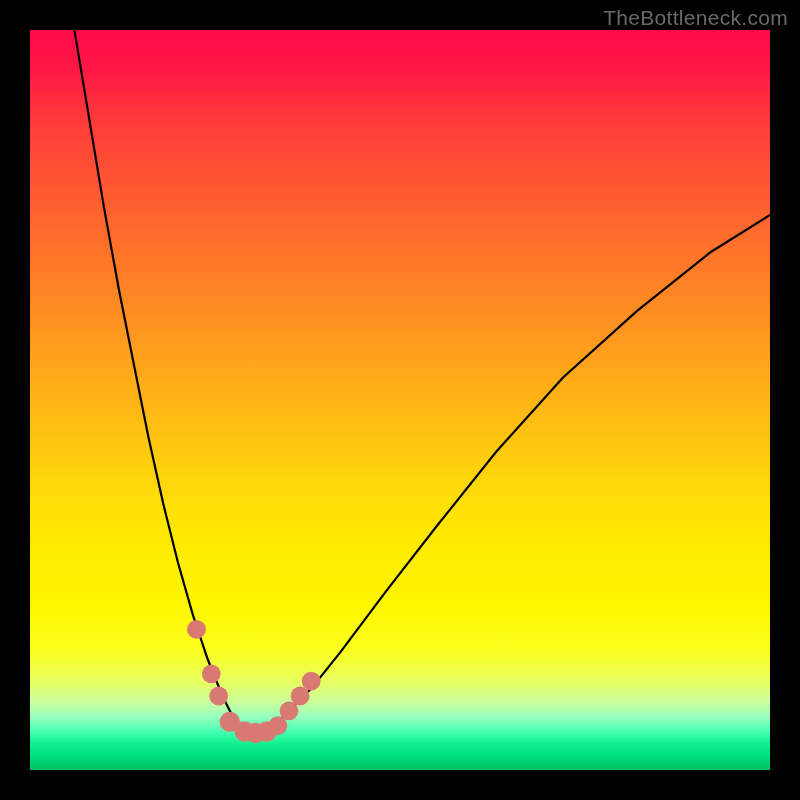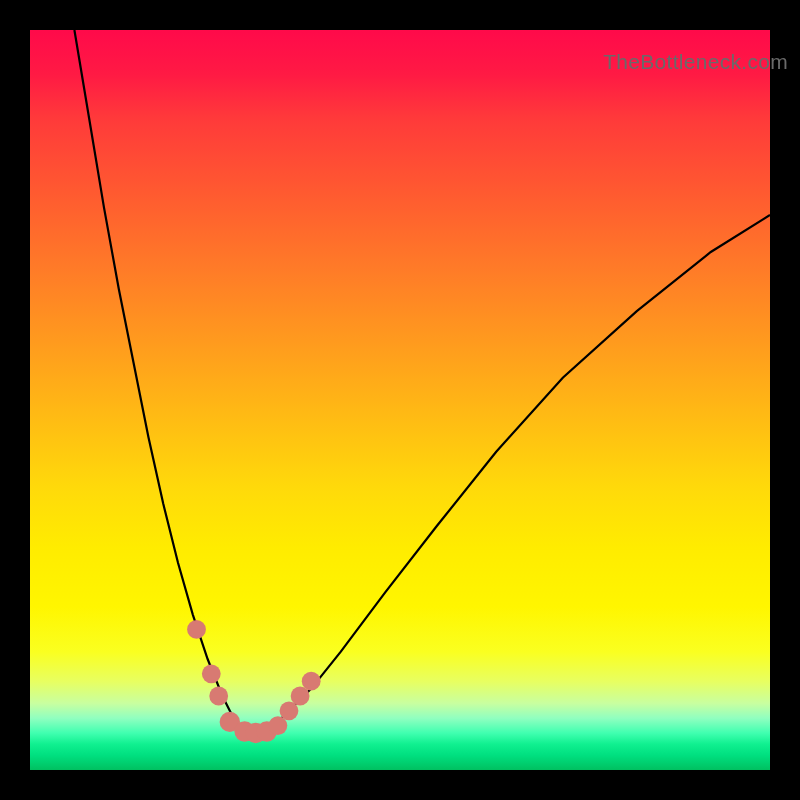--- a/index.html
+++ b/index.html
@@ -52,21 +52,20 @@
   }
   .watermark {
     position: absolute;
     top: 6px;
     right: 12px;
     color: #6a6a6a;
     font-size: 21px;
     font-weight: 400;
     letter-spacing: 0.3px;
     z-index: 10;
-    margin-top: 44px;
   }
   svg.curve {
     position: absolute;
     inset: 0;
     z-index: 5;
   }
 </style>
 </head>
 <body>
 

